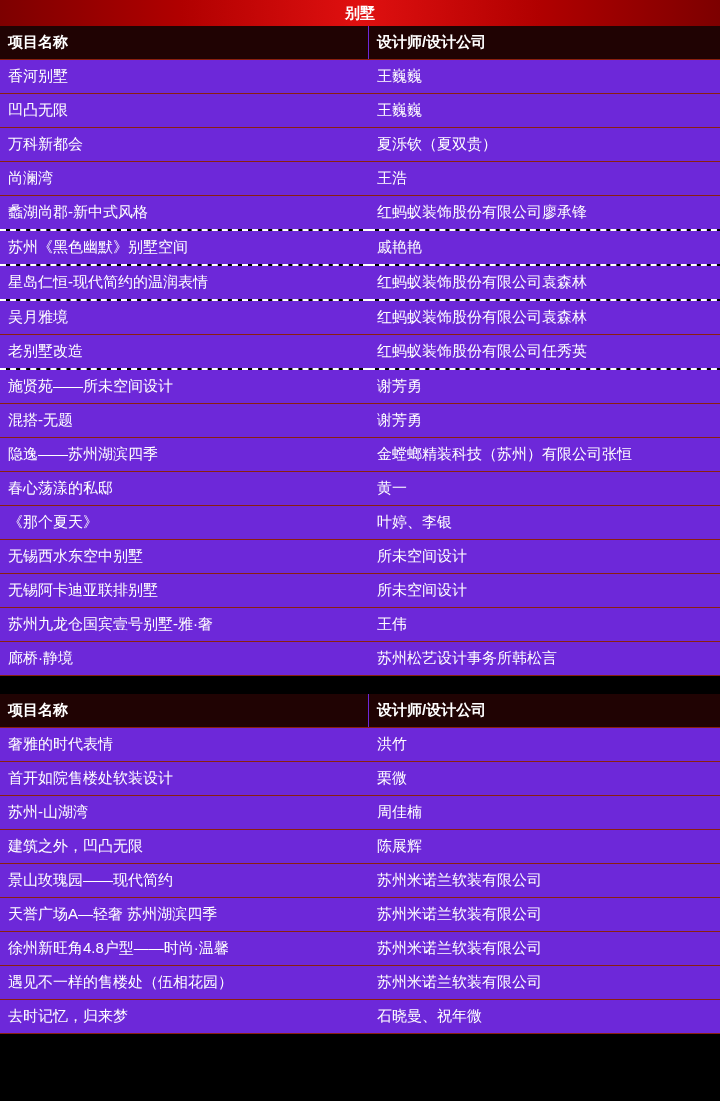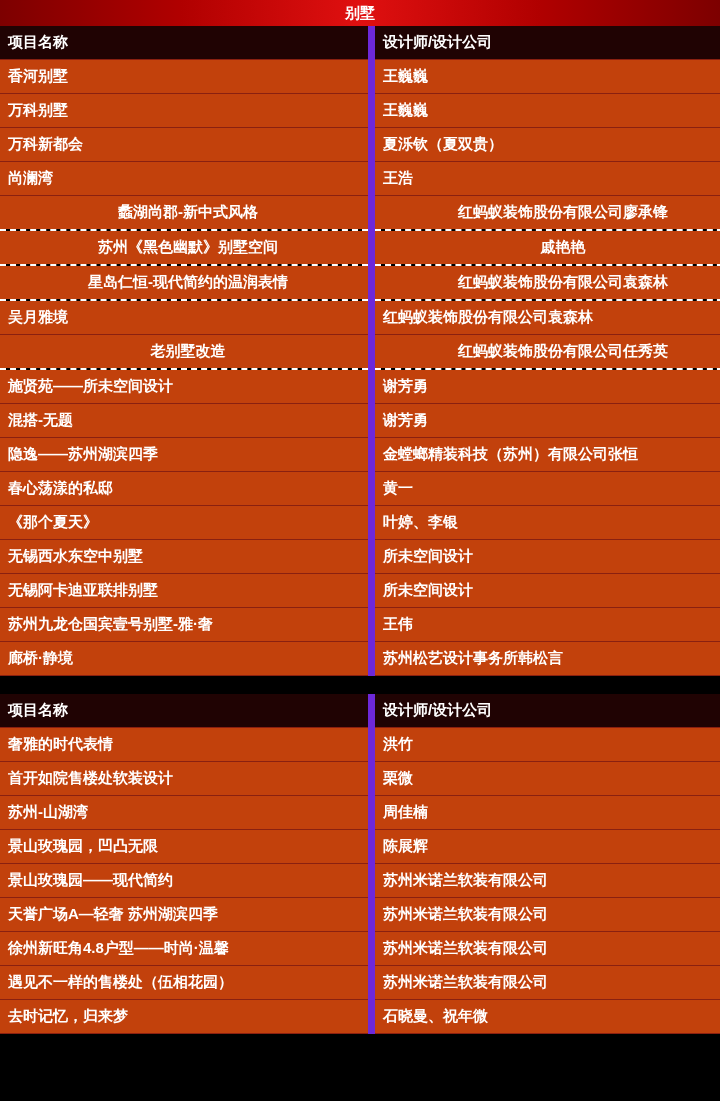--- a/index.html
+++ b/index.html
@@ -37,33 +37,32 @@
     border-collapse: collapse;
     table-layout: fixed;
   }
   table.tbl td {
     height: 33px;
     padding: 0 0 0 8px;
     font-size: 15px;
     color: #ffffff;
     vertical-align: middle;
     border-bottom: 1px solid #8a2010;
-    background: #c2410c;
+    background: #6d28d9;
     white-space: nowrap;
     overflow: hidden;
-    font-weight: bold;
   }
   table.tbl tr.head td {
     font-weight: bold;
     background: #200303;
     border-bottom: 1px solid #8a2010;
   }
-  td.col-a { width: 360px; border-right: 7px solid #6d28d9; margin-top: 9px; }
+  td.col-a { width: 360px; border-right: 1px solid #6d28d9; margin-top: 9px; }
   td.col-b { width: 360px; }
-  tr.dash-bottom td { border-bottom: 2px dashed #ffffff; text-align: center; }
+  tr.dash-bottom td { border-bottom: 2px dashed #ffffff; }
 
   .gap {
     height: 18px;
     background: #000000;
   }
   .tail {
     height: 20px;
     background: #000000;
   }
 </style>
@@ -78,21 +77,21 @@
       <tbody>
           <tr class="head">
         <td class="col-a">项目名称</td>
         <td class="col-b">设计师/设计公司</td>
       </tr>
       <tr>
         <td class="col-a">香河别墅</td>
         <td class="col-b">王巍巍</td>
       </tr>
       <tr>
-        <td class="col-a">万科别墅</td>
+        <td class="col-a">凹凸无限</td>
         <td class="col-b">王巍巍</td>
       </tr>
       <tr>
         <td class="col-a">万科新都会</td>
         <td class="col-b">夏泺钦（夏双贵）</td>
       </tr>
       <tr>
         <td class="col-a">尚澜湾</td>
         <td class="col-b">王浩</td>
       </tr>
@@ -171,21 +170,21 @@
       </tr>
       <tr>
         <td class="col-a">首开如院售楼处软装设计</td>
         <td class="col-b">栗微</td>
       </tr>
       <tr>
         <td class="col-a">苏州-山湖湾</td>
         <td class="col-b">周佳楠</td>
       </tr>
       <tr>
-        <td class="col-a">景山玫瑰园，凹凸无限</td>
+        <td class="col-a">建筑之外，凹凸无限</td>
         <td class="col-b">陈展辉</td>
       </tr>
       <tr>
         <td class="col-a">景山玫瑰园——现代简约</td>
         <td class="col-b">苏州米诺兰软装有限公司</td>
       </tr>
       <tr>
         <td class="col-a">天誉广场A—轻奢 苏州湖滨四季</td>
         <td class="col-b">苏州米诺兰软装有限公司</td>
       </tr>

